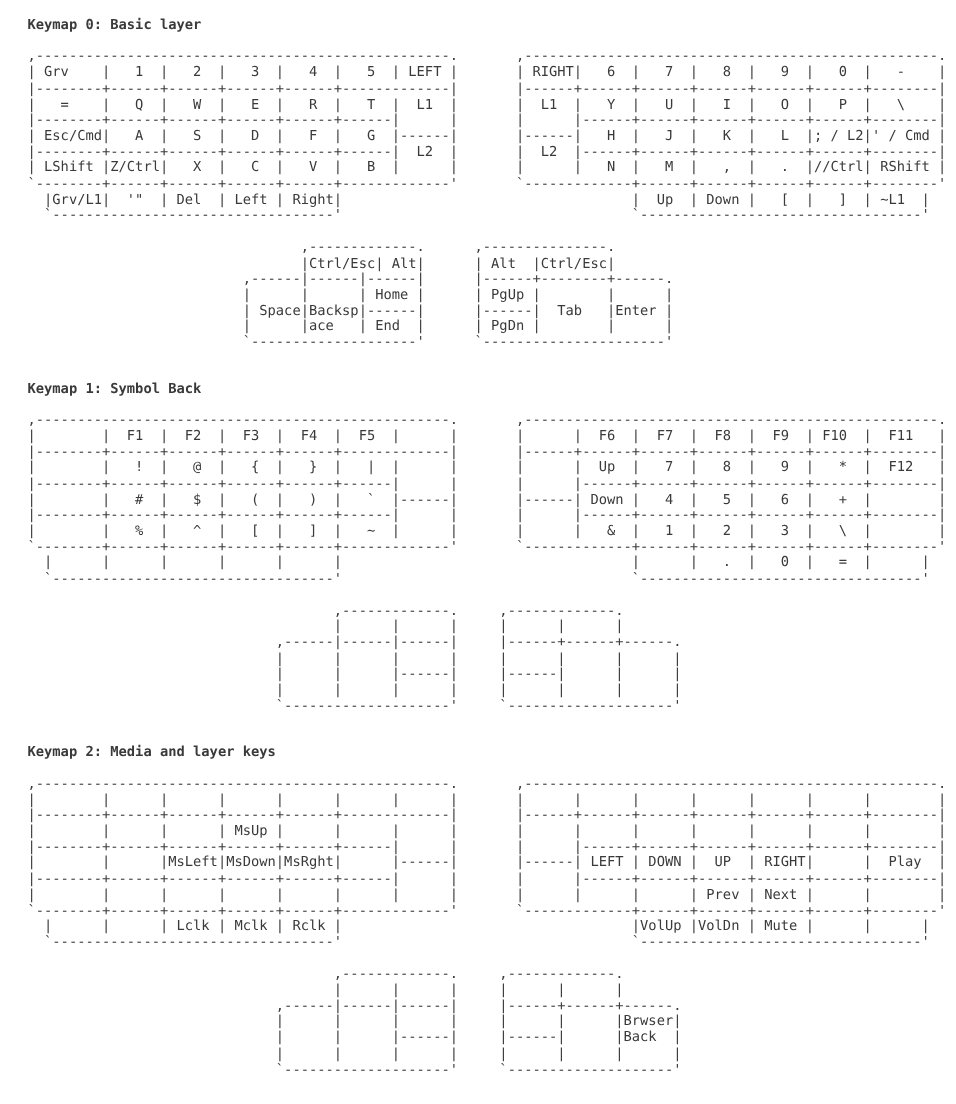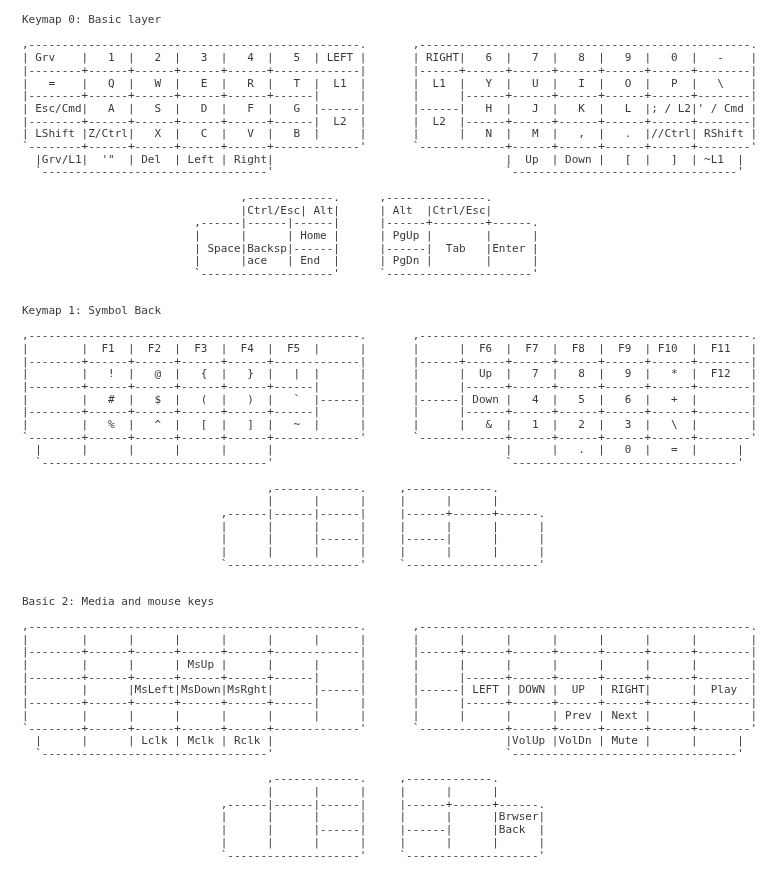--- a/index.html
+++ b/index.html
@@ -15,21 +15,21 @@
     padding: 14px 0 0 22px;
     font-family: "DejaVu Sans Mono", "Liberation Mono", monospace;
   }
   .keymap-section {
     margin: 0 0 24px 0;
   }
   .keymap-title {
     font-family: "DejaVu Sans Mono", "Liberation Mono", monospace;
     font-size: 11px;
     line-height: 12.7px;
-    font-weight: normal;
+    font-weight: bold;
     white-space: pre;
     margin: 0;
   }
   .keymap-art {
     font-family: "DejaVu Sans Mono", "Liberation Mono", monospace;
     font-size: 11px;
     line-height: 12.7px;
     white-space: pre;
     margin: 12.7px 0 0 0;
   }
@@ -79,21 +79,21 @@
                                      ,-------------.     ,-------------.
                                      |      |      |     |      |      |
                               ,------|------|------|     |------+------+------.
                               |      |      |      |     |      |      |      |
                               |      |      |------|     |------|      |      |
                               |      |      |      |     |      |      |      |
                               `--------------------'     `--------------------'</pre>
   </section>
 
   <section class="keymap-section">
-    <div class="keymap-title">Basic 2: Media and mouse keys</div>
+    <div class="keymap-title">Keymap 2: Media and layer keys</div>
     <pre class="keymap-art">,--------------------------------------------------.       ,--------------------------------------------------.
 |        |      |      |      |      |      |      |       |      |      |      |      |      |      |        |
 |--------+------+------+------+------+-------------|       |------+------+------+------+------+------+--------|
 |        |      |      | MsUp |      |      |      |       |      |      |      |      |      |      |        |
 |--------+------+------+------+------+------|      |       |      |------+------+------+------+------+--------|
 |        |      |MsLeft|MsDown|MsRght|      |------|       |------| LEFT | DOWN |  UP  | RIGHT|      |  Play  |
 |--------+------+------+------+------+------|      |       |      |------+------+------+------+------+--------|
 |        |      |      |      |      |      |      |       |      |      |      | Prev | Next |      |        |
 `--------+------+------+------+------+-------------'       `-------------+------+------+------+------+--------'
   |      |      | Lclk | Mclk | Rclk |                                   |VolUp |VolDn | Mute |      |      |

